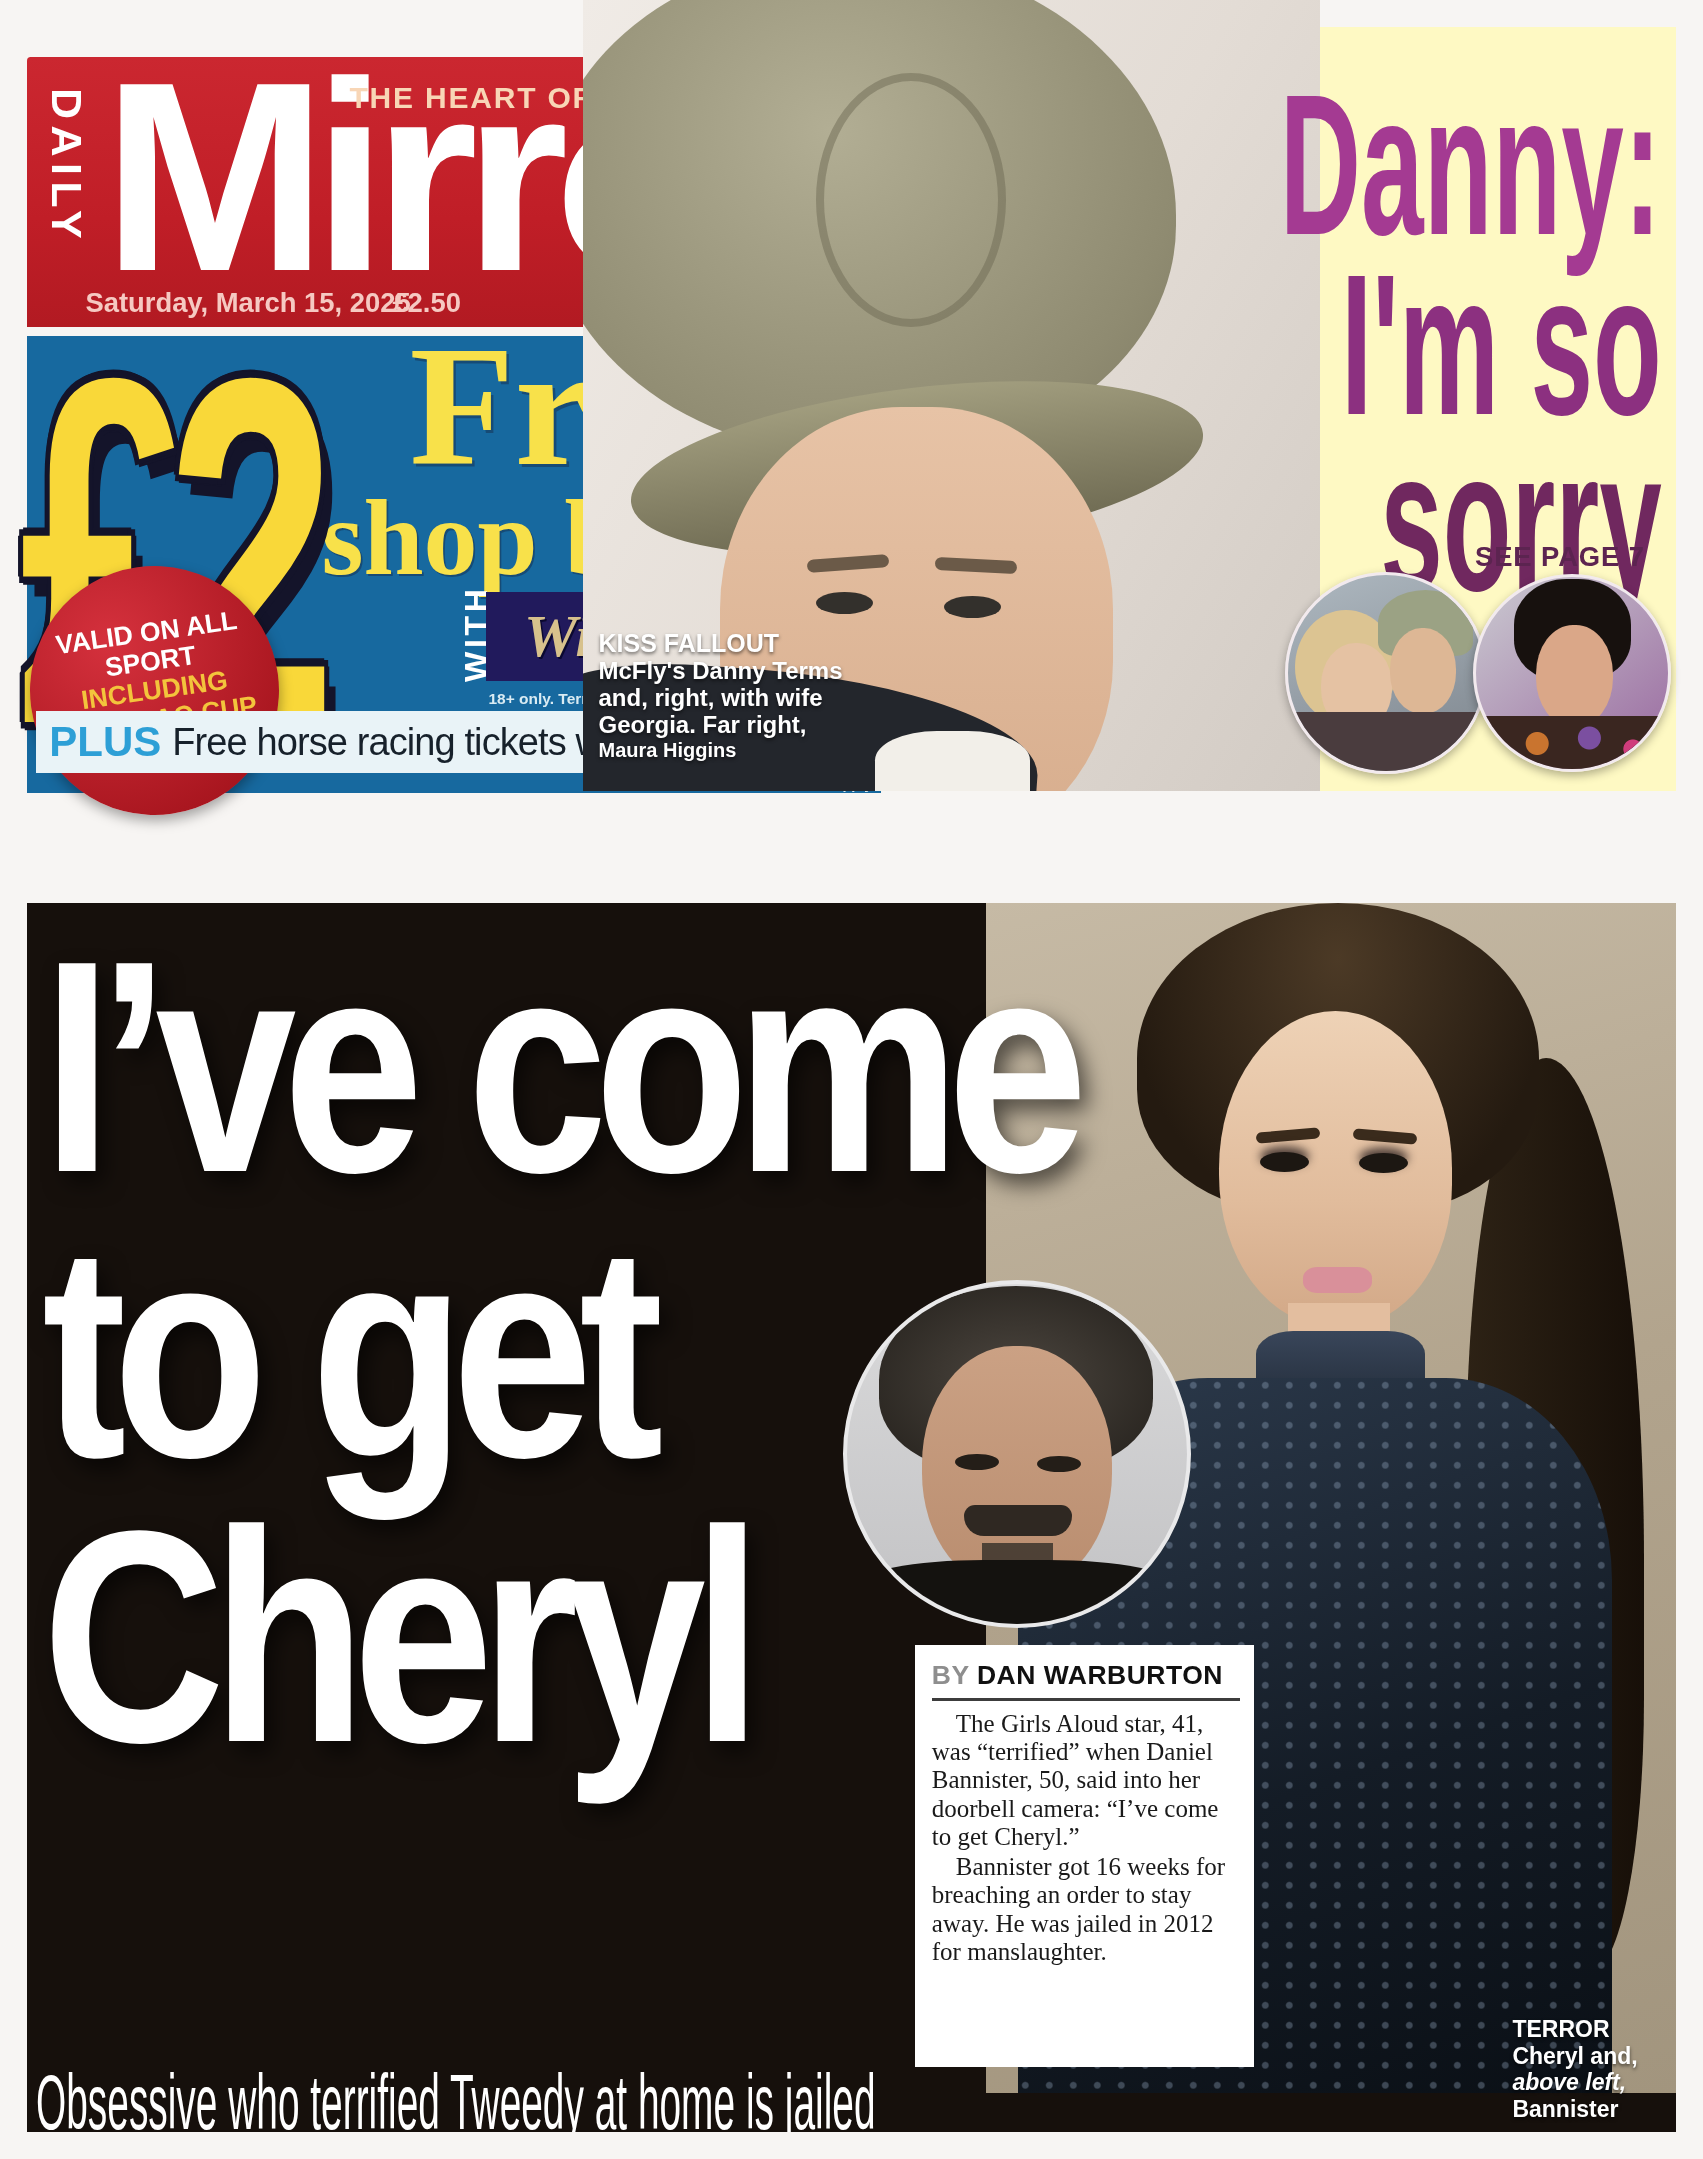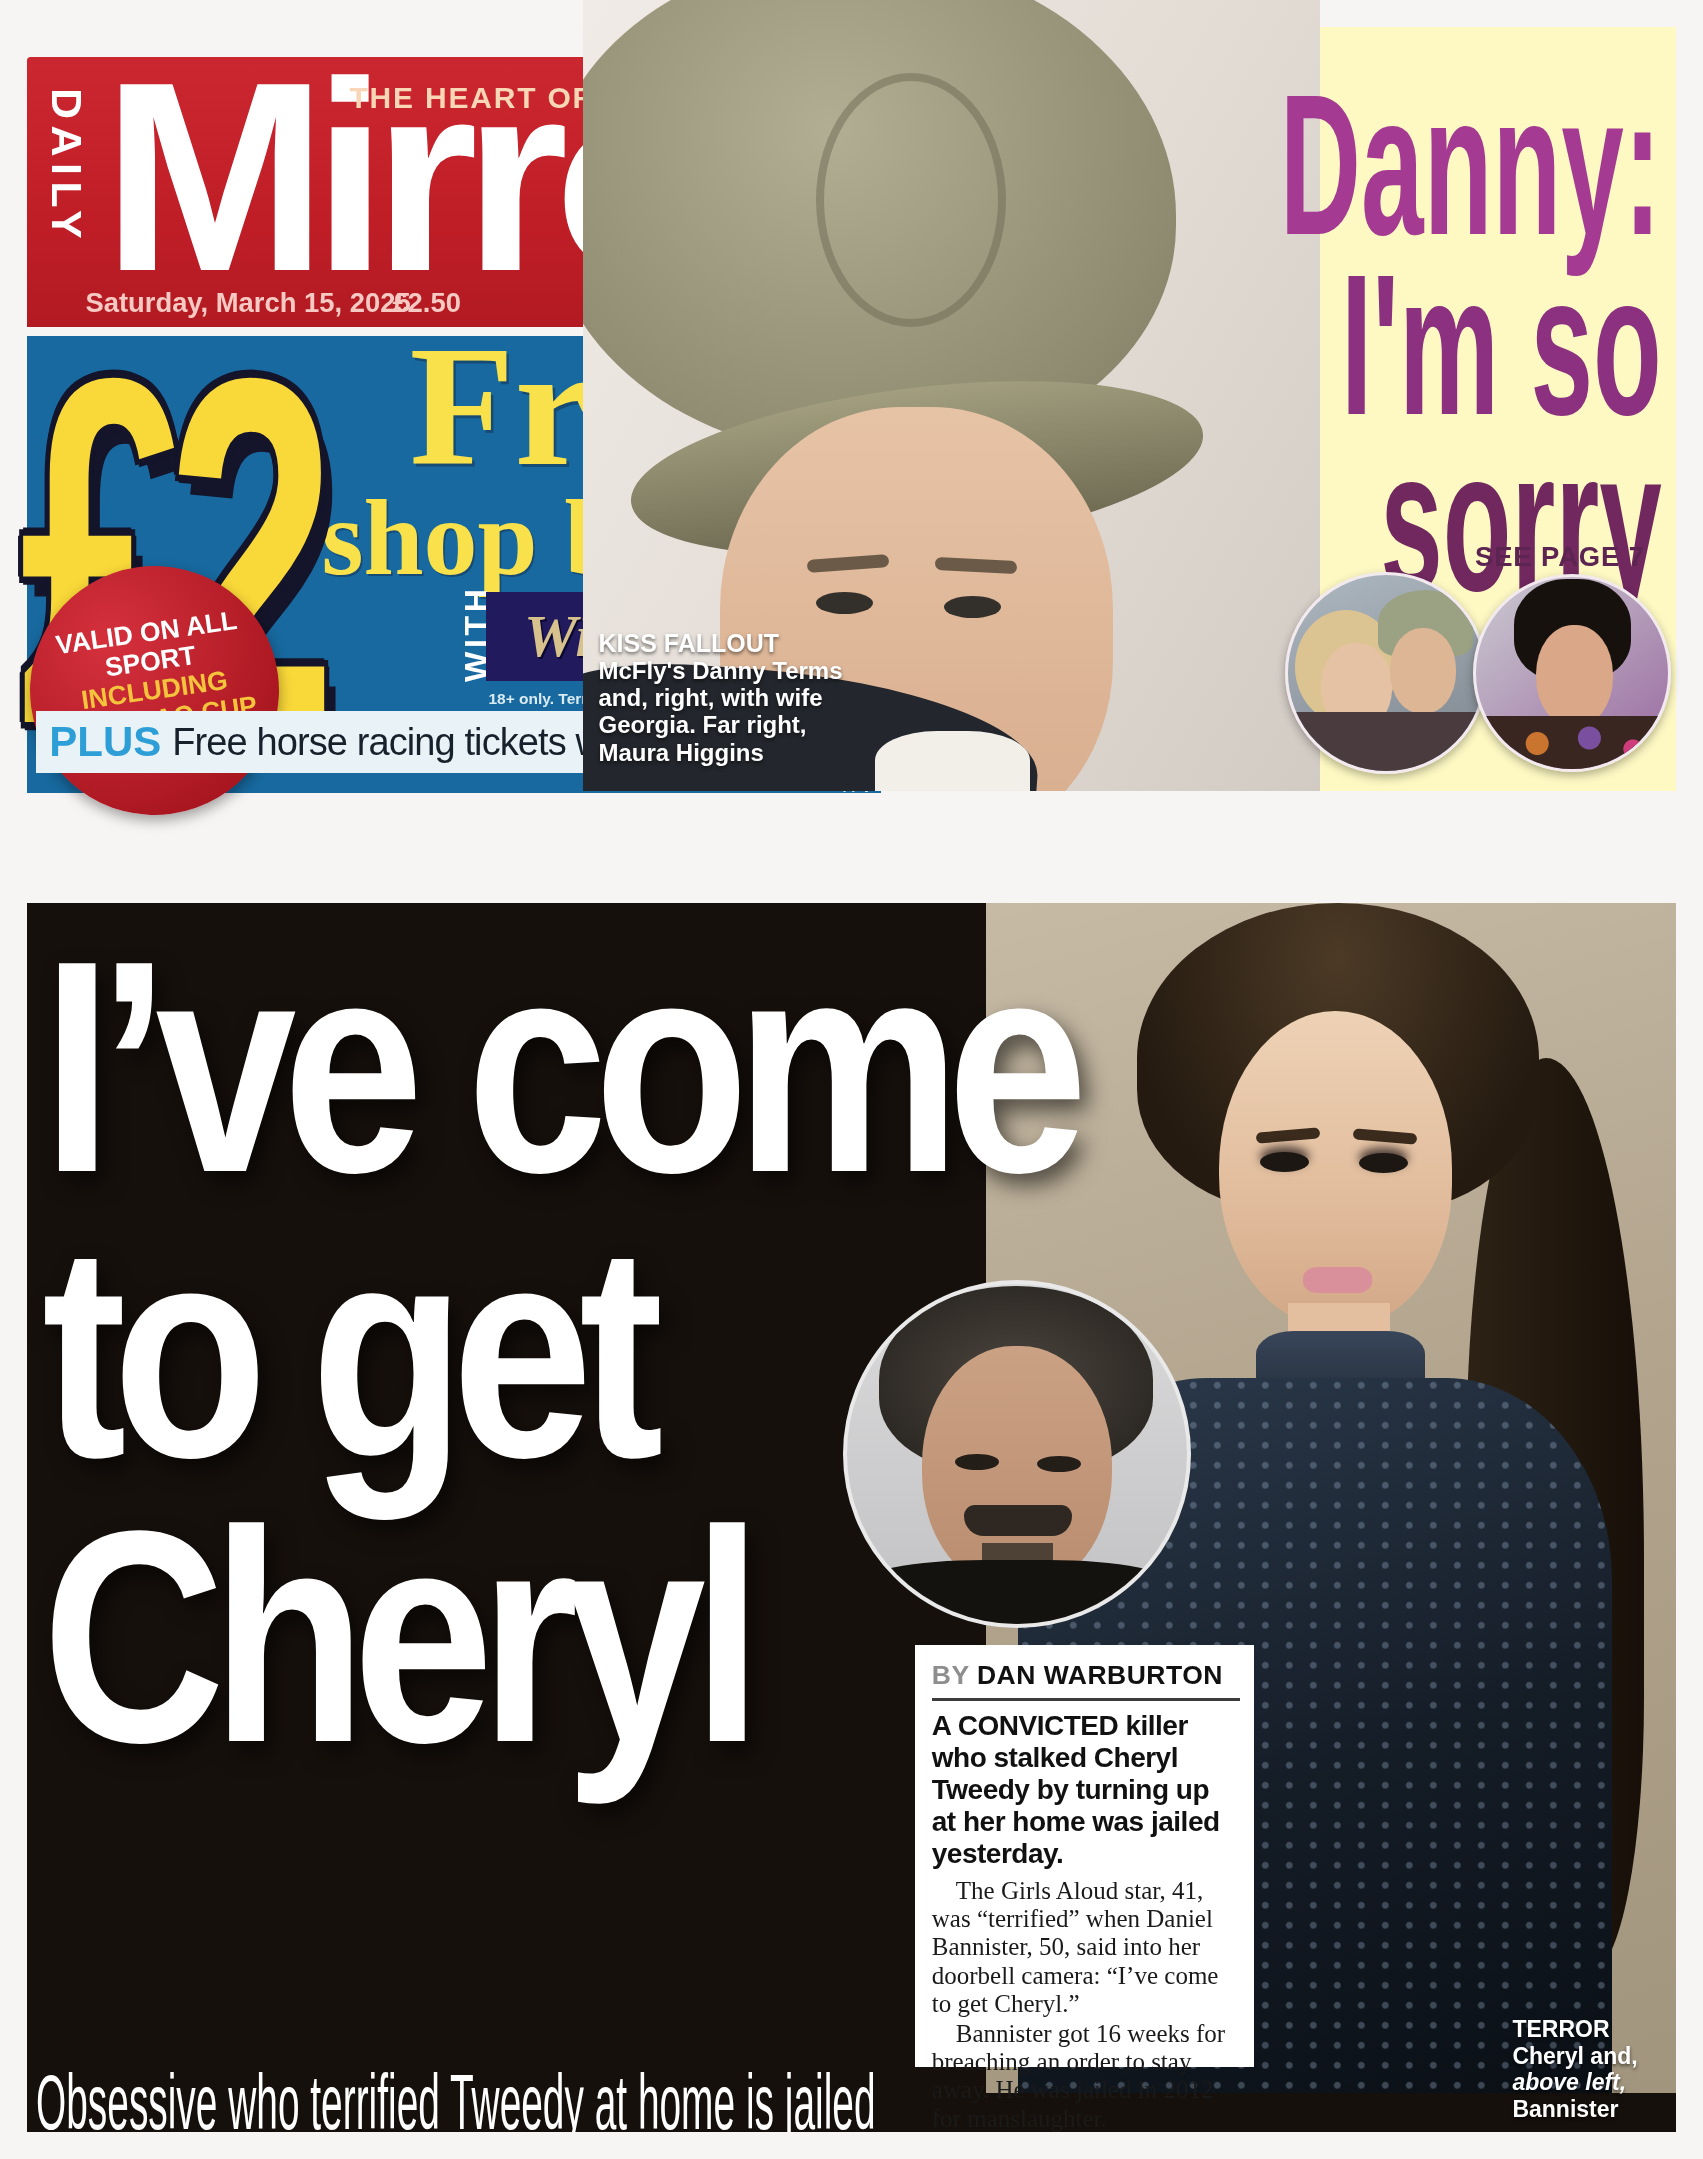--- a/index.html
+++ b/index.html
@@ -204,21 +204,21 @@
     <div class="abs deye" style="left:233px;top:592px;"></div>
     <div class="abs deye" style="left:361px;top:596px;"></div>
     <div class="abs dmouth"></div>
     <div class="abs jacket"></div>
     <div class="abs tee"></div>
     <div class="abs kiss">
       <div>KISS FALLOUT</div>
       <div style="font-size:24px;">McFly's Danny Terms</div>
       <div style="font-size:24px;">and, right, with wife</div>
       <div style="font-size:24px;">Georgia. Far right,</div>
-      <div style="font-size:24px;">Maura Higgins</div>
+      <div style="font-size:20px;">Maura Higgins</div>
     </div>
   </div>
 
   <div class="abs pink">
     <div class="pline p1">Danny:</div>
     <div class="pline p2">I'm so</div>
     <div class="pline p3">sorry</div>
     <div class="abs see7">SEE PAGE 7</div>
   </div>
 
@@ -260,21 +260,20 @@
       <div class="abs b-face"></div>
       <div class="abs b-eye" style="left:108px;top:170px;"></div>
       <div class="abs b-eye" style="left:190px;top:172px;"></div>
       <div class="abs b-stache"></div>
       <div class="abs b-beard"></div>
       <div class="abs b-body"></div>
     </div>
 
     <div class="abs articlebox">
       <div class="byline"><span class="by">BY </span><span>DAN WARBURTON</span></div>
-      <div class="intro">A CONVICTED killer who stalked Cheryl Tweedy by turning up at her home was jailed yesterday.</div>
       <p class="bodycopy">The Girls Aloud star, 41, was “terrified” when Daniel Bannister, 50, said into her doorbell camera: “I’ve come to get Cheryl.”</p>
       <p class="bodycopy">Bannister got 16 weeks for breaching an order to stay away. He was jailed in 2012 for manslaughter.</p>
 
     </div>
 
     <div class="abs terror">
       <div>TERROR</div>
       <div>Cheryl and,</div>
       <div class="t-it">above left,</div>
       <div>Bannister</div>

